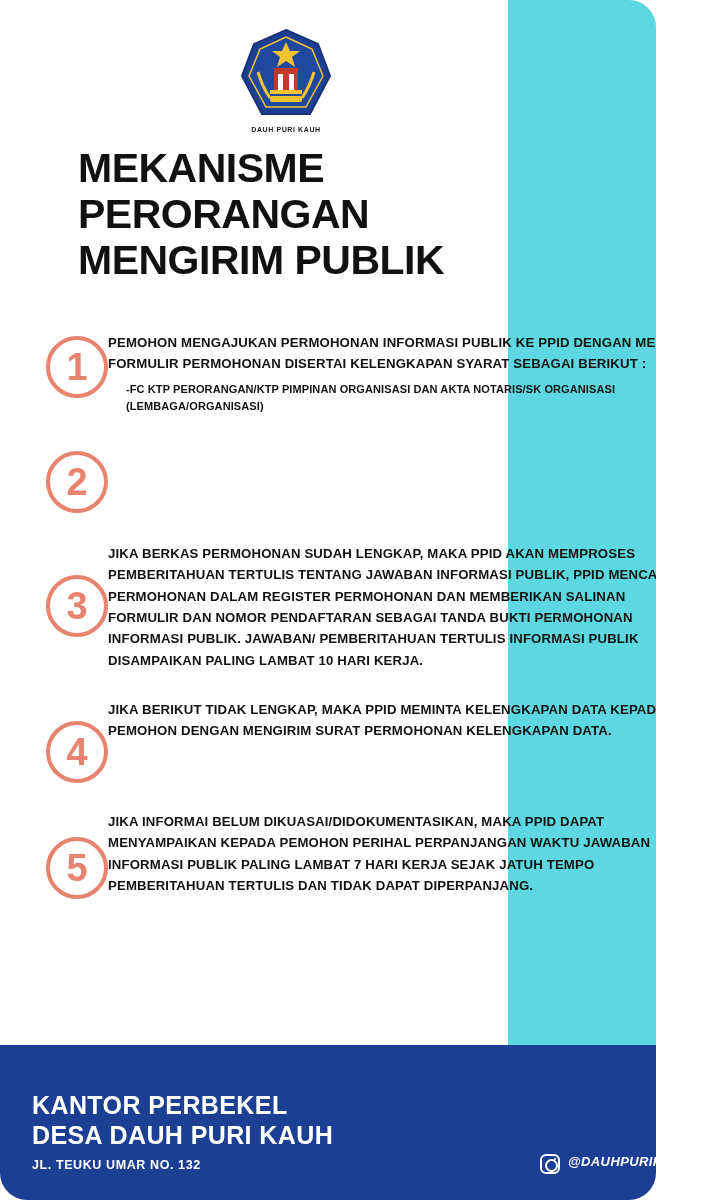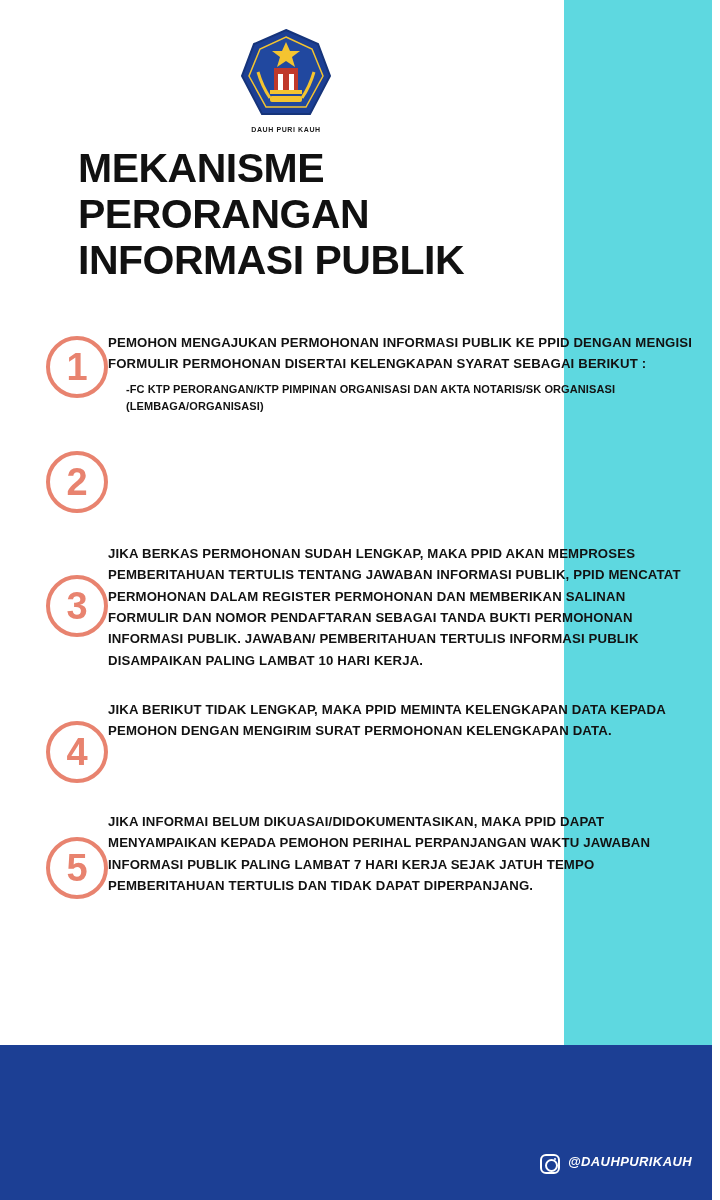--- a/index.html
+++ b/index.html
@@ -5,24 +5,25 @@
   * { box-sizing: border-box; margin: 0; padding: 0; }
   html, body {
     width: 720px;
     height: 1200px;
     overflow: hidden;
     font-family: "Liberation Sans", sans-serif;
     background: #ffffff;
   }
   .poster {
     position: relative;
-    width: 712px;
+    width: 656px;
     height: 1200px;
     background: #ffffff;
     overflow: hidden;
+    border-radius: 27px;
   }
   
   .teal-band {
     position: absolute;
     top: 0;
     right: 0;
     width: 148px;
     height: 1045px;
     background: #5ed8e0;
   }
@@ -219,21 +220,21 @@
         <path d="M74 44 Q70 58 62 70" stroke="#f4c430" stroke-width="3" fill="none"></path>
         <rect x="30" y="68" width="32" height="6" rx="2" fill="#f4c430"></rect>
       </svg>
     </div>
     <div class="logo-caption">DAUH PURI KAUH</div>
   </div>
 
   <div class="title">
     <div class="title-line">MEKANISME</div>
     <div class="title-line">PERORANGAN</div>
-    <div class="title-line">INFORMASI PUBLIK</div>
+    <div class="title-line">MENGIRIM PUBLIK</div>
   </div>
 
   <div class="steps">
 
     <div class="step step1">
       <div class="step-badge">1</div>
       <div class="step-body">
         <div class="step-text">PEMOHON MENGAJUKAN PERMOHONAN INFORMASI PUBLIK KE PPID DENGAN MENGISI FORMULIR PERMOHONAN DISERTAI KELENGKAPAN SYARAT SEBAGAI BERIKUT :</div>
         <div class="step-sub">-FC KTP PERORANGAN/KTP PIMPINAN ORGANISASI DAN AKTA NOTARIS/SK ORGANISASI (LEMBAGA/ORGANISASI)</div>
       </div>
@@ -260,19 +261,24 @@
     <div class="step step5">
       <div class="step-badge">5</div>
       <div class="step-body">
         <div class="step-text">JIKA INFORMAI BELUM DIKUASAI/DIDOKUMENTASIKAN, MAKA PPID DAPAT MENYAMPAIKAN KEPADA PEMOHON PERIHAL PERPANJANGAN WAKTU JAWABAN INFORMASI PUBLIK PALING LAMBAT 7 HARI KERJA SEJAK JATUH TEMPO PEMBERITAHUAN TERTULIS DAN TIDAK DAPAT DIPERPANJANG.</div>
       </div>
     </div>
 
   </div>
 
   <div class="footer">
+    <div class="footer-inner">
+      <div class="footer-title">KANTOR PERBEKEL</div>
+      <div class="footer-title">DESA DAUH PURI KAUH</div>
+      <div class="footer-addr">JL. TEUKU UMAR NO. 132</div>
+    </div>
     <div class="footer-social">
       <span class="ig-icon"></span>
       <span class="ig-handle">@DAUHPURIKAUH</span>
     </div>
   </div>
 
 </div>
 
 </body></html>

